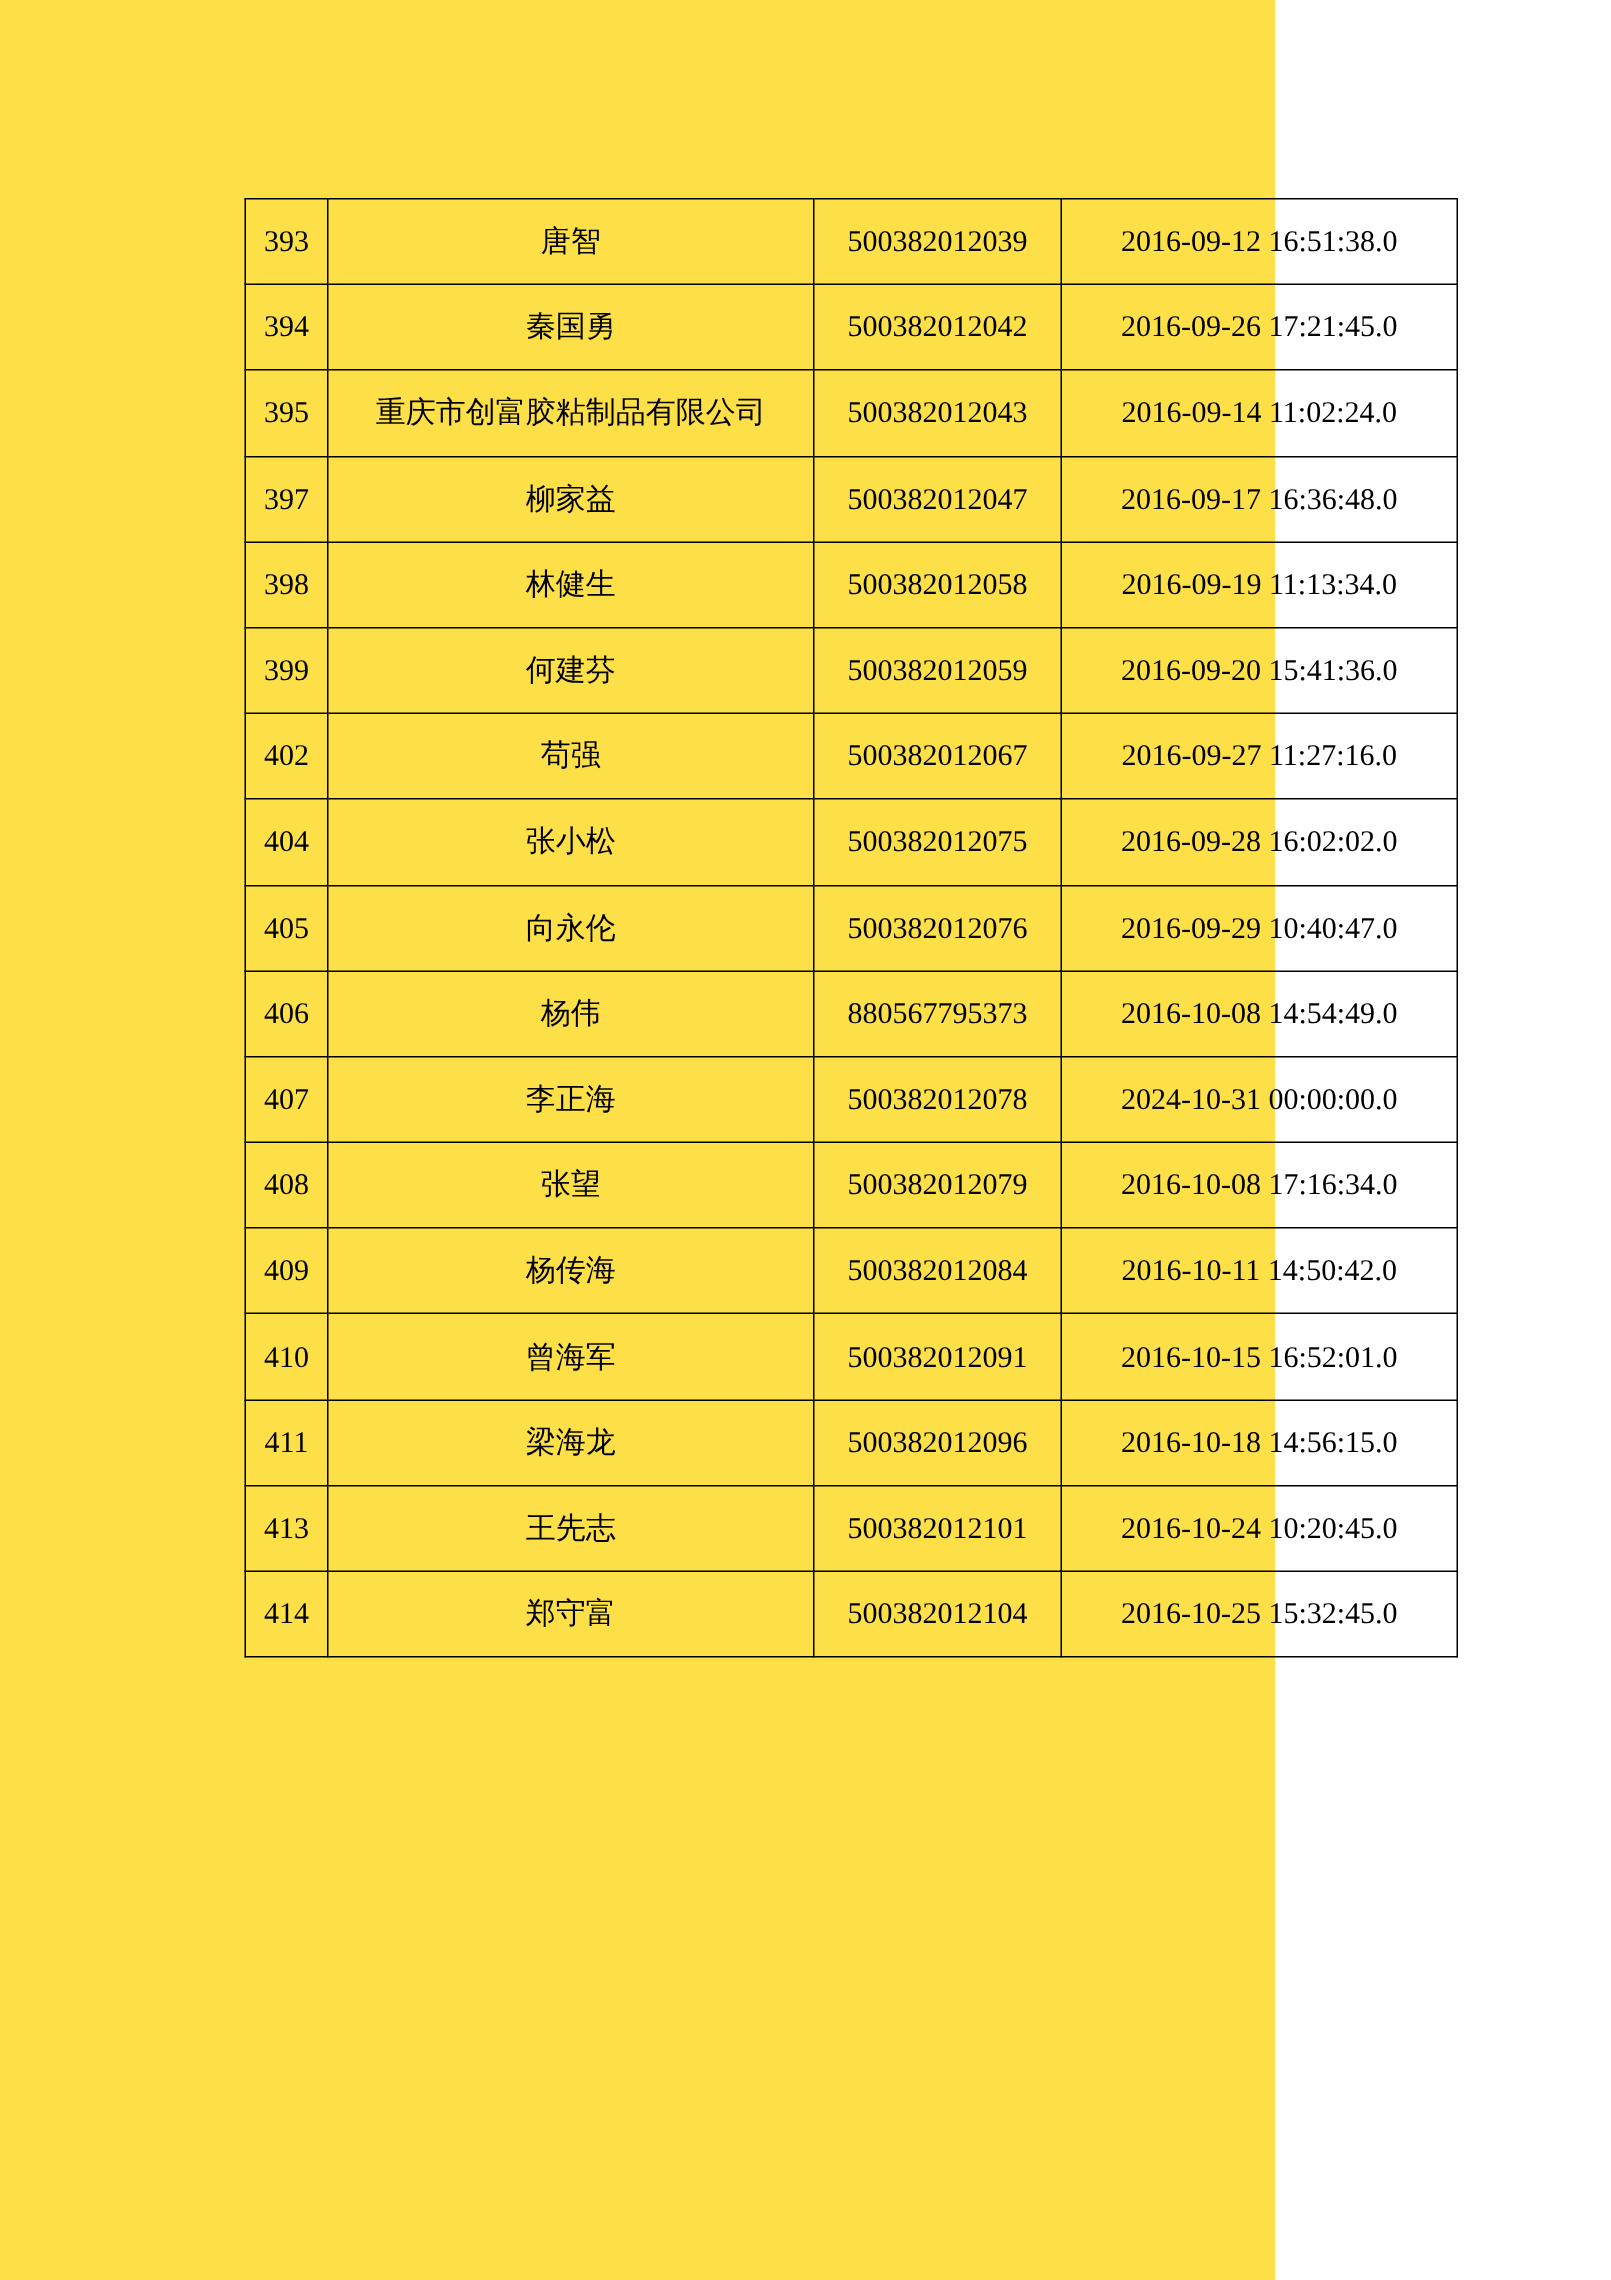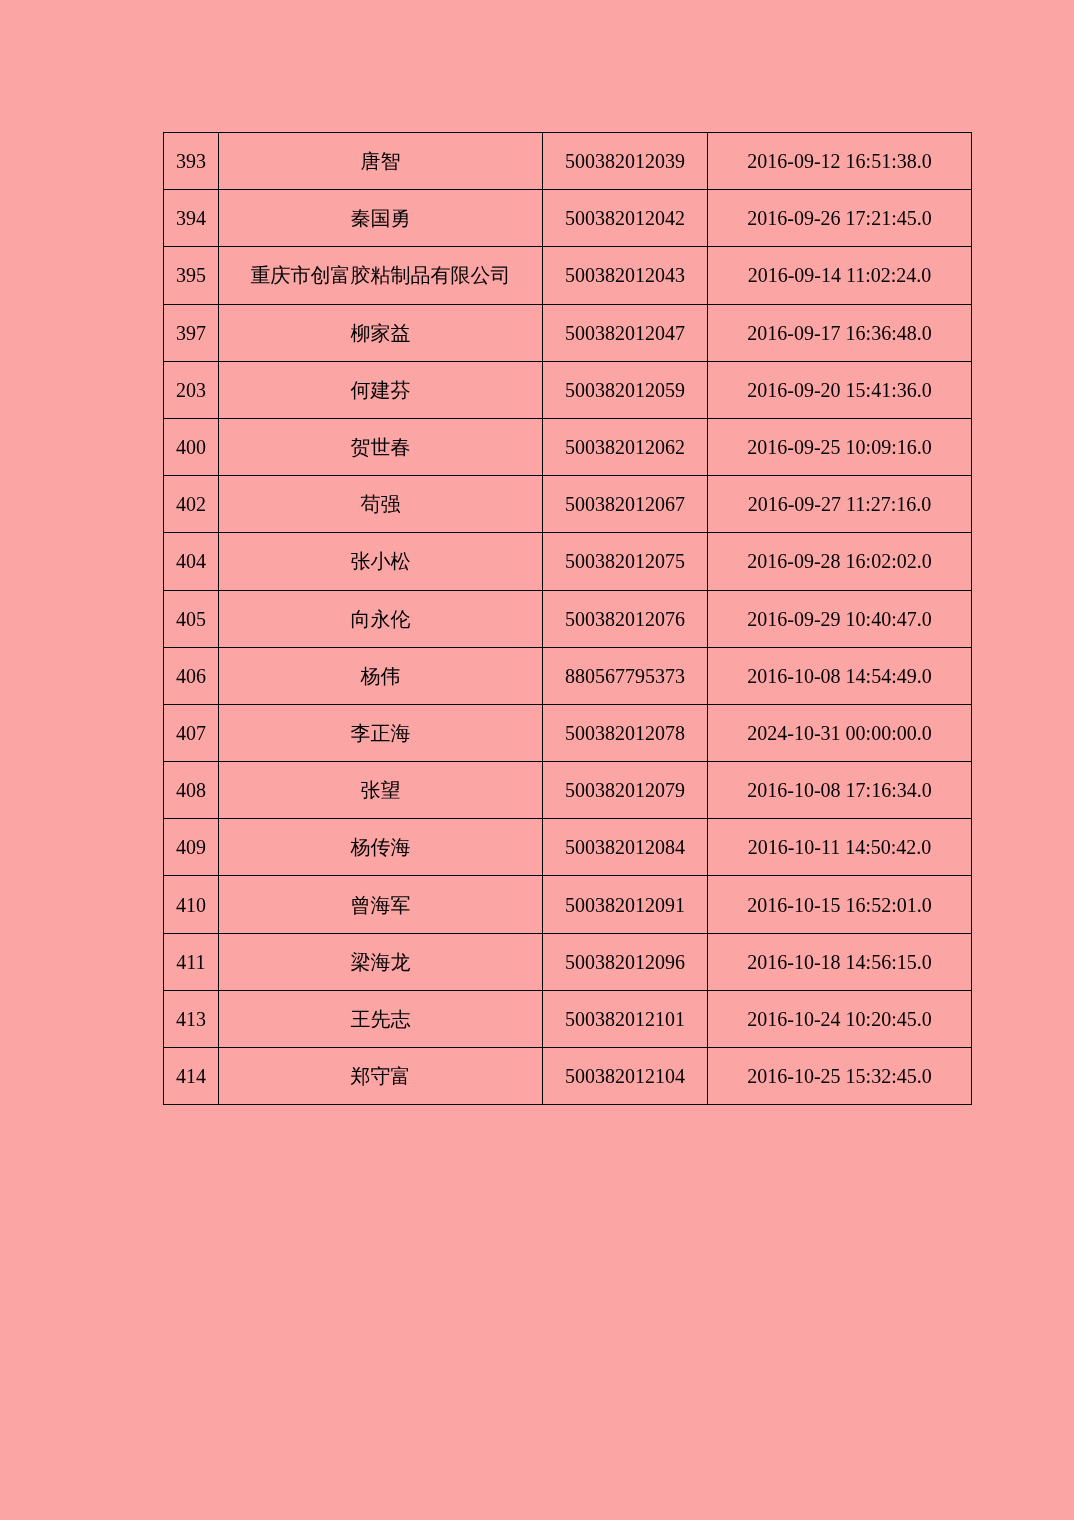--- a/index.html
+++ b/index.html
@@ -10,23 +10,23 @@
   body {
     width: 1074px;
     height: 1520px;
     position: relative;
     font-family: "Liberation Serif", "DejaVu Serif", serif;
     color: #000000;
   }
   .doc-page {
     position: absolute;
     left: 0; top: 0;
-    width: 1074px;
+    width: 850px;
     height: 1520px;
-    background: #fca5a5;
+    background: #fde047;
   }
   table.reg-table {
     position: absolute;
     left: 163px;
     top: 132px;
     width: 808px;
     border-collapse: collapse;
     table-layout: fixed;
   }
   table.reg-table td {
@@ -79,34 +79,34 @@
   </tr>
 
 
   <tr>
     <td>397</td>
     <td>柳家益</td>
     <td>500382012047</td>
     <td>2016-09-17 16:36:48.0</td>
   </tr>
 
+  <tr>
+    <td>398</td>
+    <td>林健生</td>
+    <td>500382012058</td>
+    <td>2016-09-19 11:13:34.0</td>
+  </tr>
 
   <tr>
-    <td>203</td>
+    <td>399</td>
     <td>何建芬</td>
     <td>500382012059</td>
     <td>2016-09-20 15:41:36.0</td>
   </tr>
 
-  <tr>
-    <td>400</td>
-    <td>贺世春</td>
-    <td>500382012062</td>
-    <td>2016-09-25 10:09:16.0</td>
-  </tr>
 
 
   <tr>
     <td>402</td>
     <td>苟强</td>
     <td>500382012067</td>
     <td>2016-09-27 11:27:16.0</td>
   </tr>
 
 

